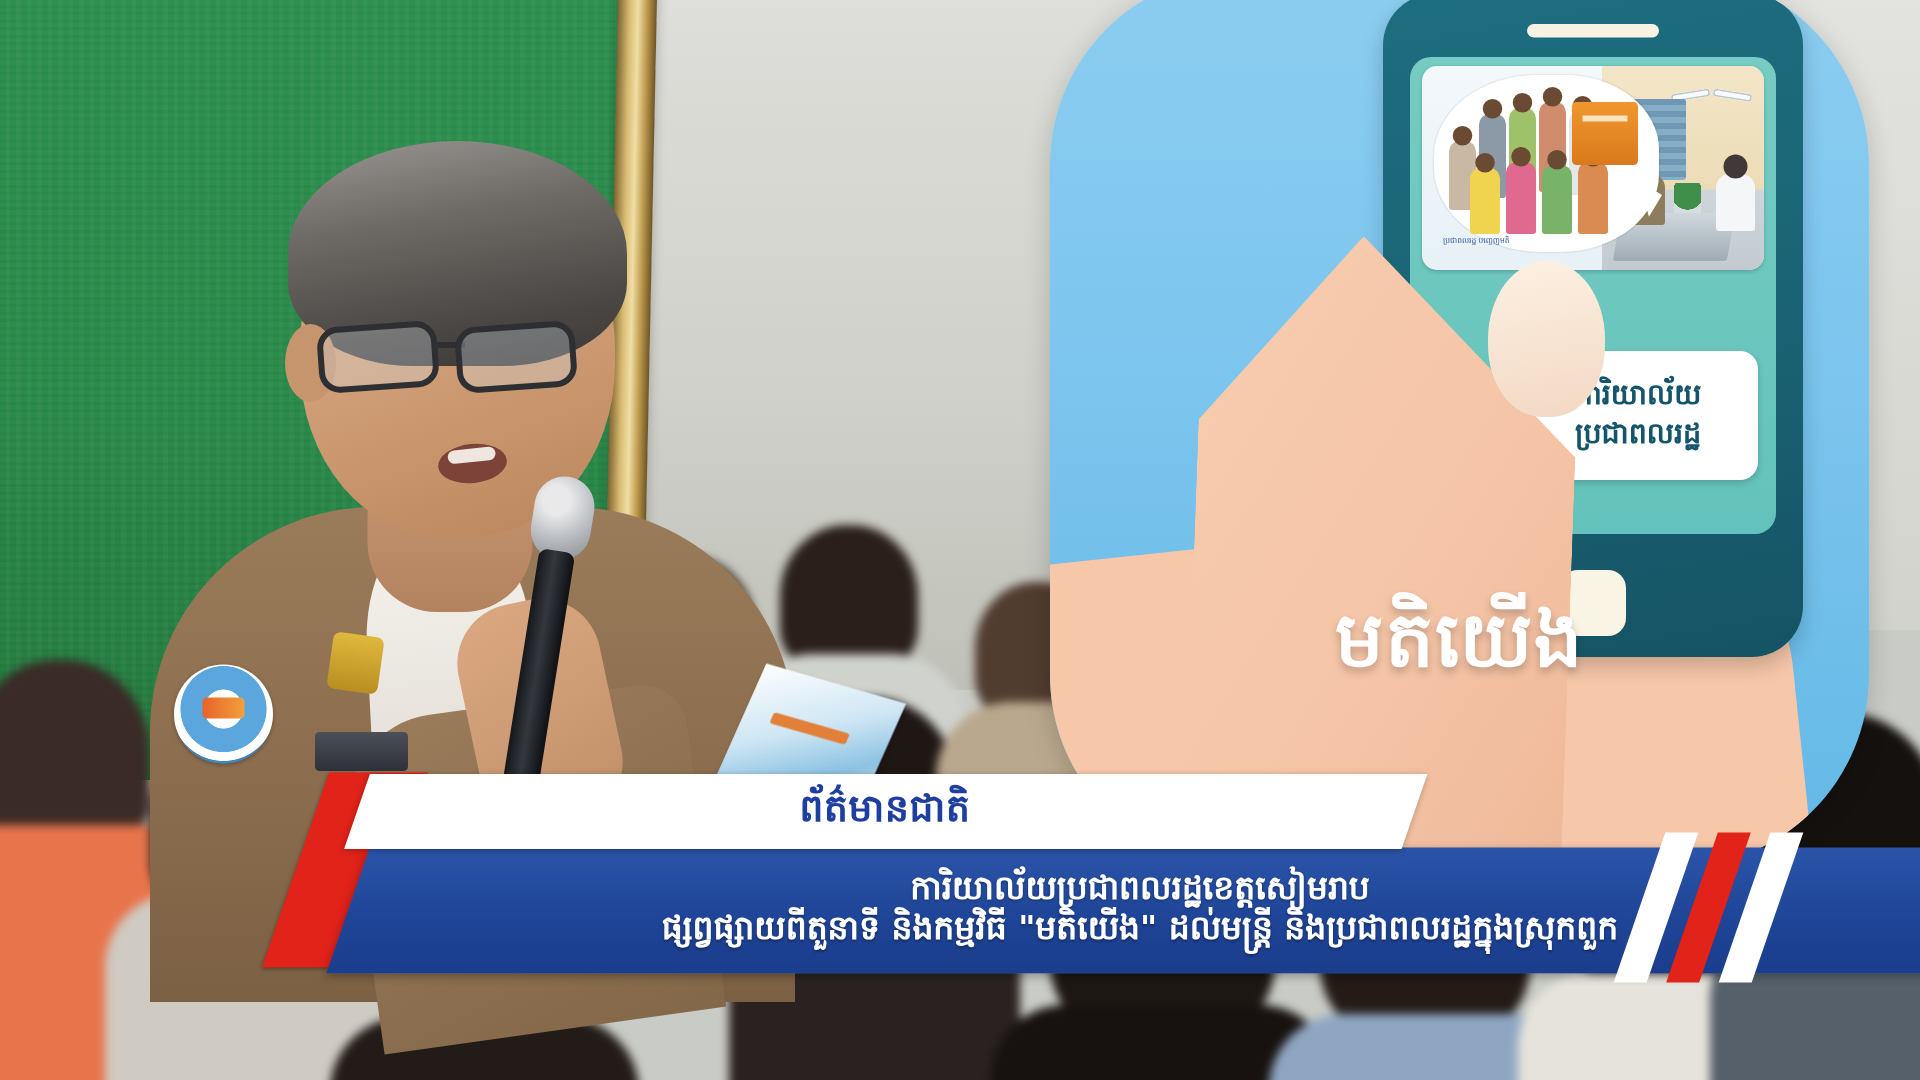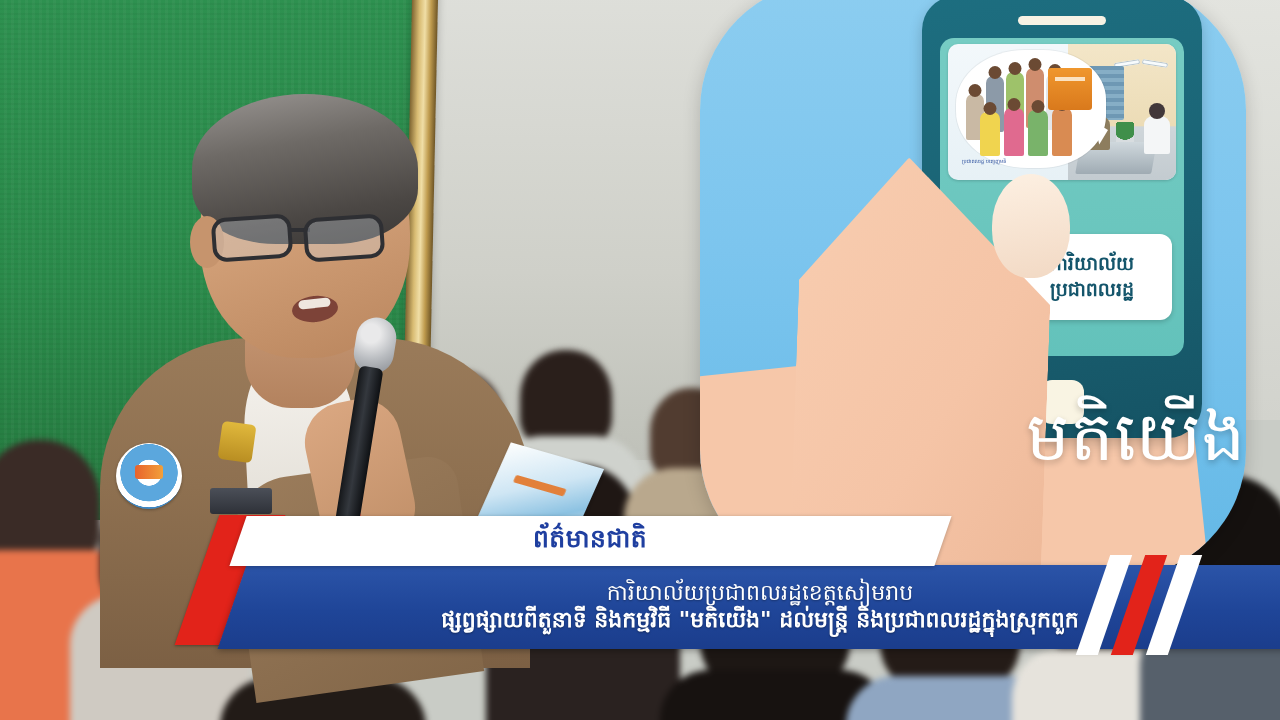--- a/index.html
+++ b/index.html
@@ -266,22 +266,22 @@
     background:#ffffff; border-radius:12px;
     display:flex; flex-direction:column; align-items:center; justify-content:center;
     box-shadow:0 2px 5px rgba(0,0,0,.18);
   }
   .screen-label span{
     color:#14556b; font-size:19px; font-weight:bold; line-height:1.35;
     font-family:"DejaVu Sans","Liberation Sans",sans-serif;
   }
 
   .logo-title{
-    position:absolute; left:0; right:0; top:412px; text-align:right;
-    color:#ffffff; font-size:68px; font-weight:normal; letter-spacing:1px;
+    position:absolute; left:0; right:0; top:412px; text-align:center;
+    color:#ffffff; font-size:51px; font-weight:bold; letter-spacing:1px;
     text-shadow:0 3px 6px rgba(0,0,0,.22);
     font-family:"DejaVu Sans","Liberation Sans",sans-serif;
   }
   .logo-sub{
     position:absolute; left:0; right:0; top:500px; text-align:center;
     color:#ffffff; font-size:22px;
     font-family:"DejaVu Sans","Liberation Sans",sans-serif;
   }
 
   
@@ -309,21 +309,21 @@
     transform:skewX(-19deg);
     box-shadow:0 2px 6px rgba(0,0,0,.30);
   }
   .lt-text{
     position:absolute; left:255px; top:60px; width:1010px; height:84px;
     display:flex; flex-direction:column; align-items:center; justify-content:center;
     color:#ffffff; text-align:center; line-height:1.22;
     text-shadow:0 1px 2px rgba(0,0,0,.35);
     font-family:"DejaVu Sans","Liberation Sans",sans-serif;
   }
-  .lt-text .l1{ font-size:22px; font-weight:normal; }
+  .lt-text .l1{ font-size:22px; font-weight:bold; }
   .lt-text .l2{ font-size:22px; font-weight:bold; }
 
   .stripe{ position:absolute; top:50px; width:22px; height:100px; transform:skewX(-19deg); }
   .s1{ left:1093px; background:#ffffff; }
   .s2{ left:1128px; background:#e2231a; }
   .s3{ left:1163px; background:#ffffff; }
 </style>
 </head>
 <body>
 

